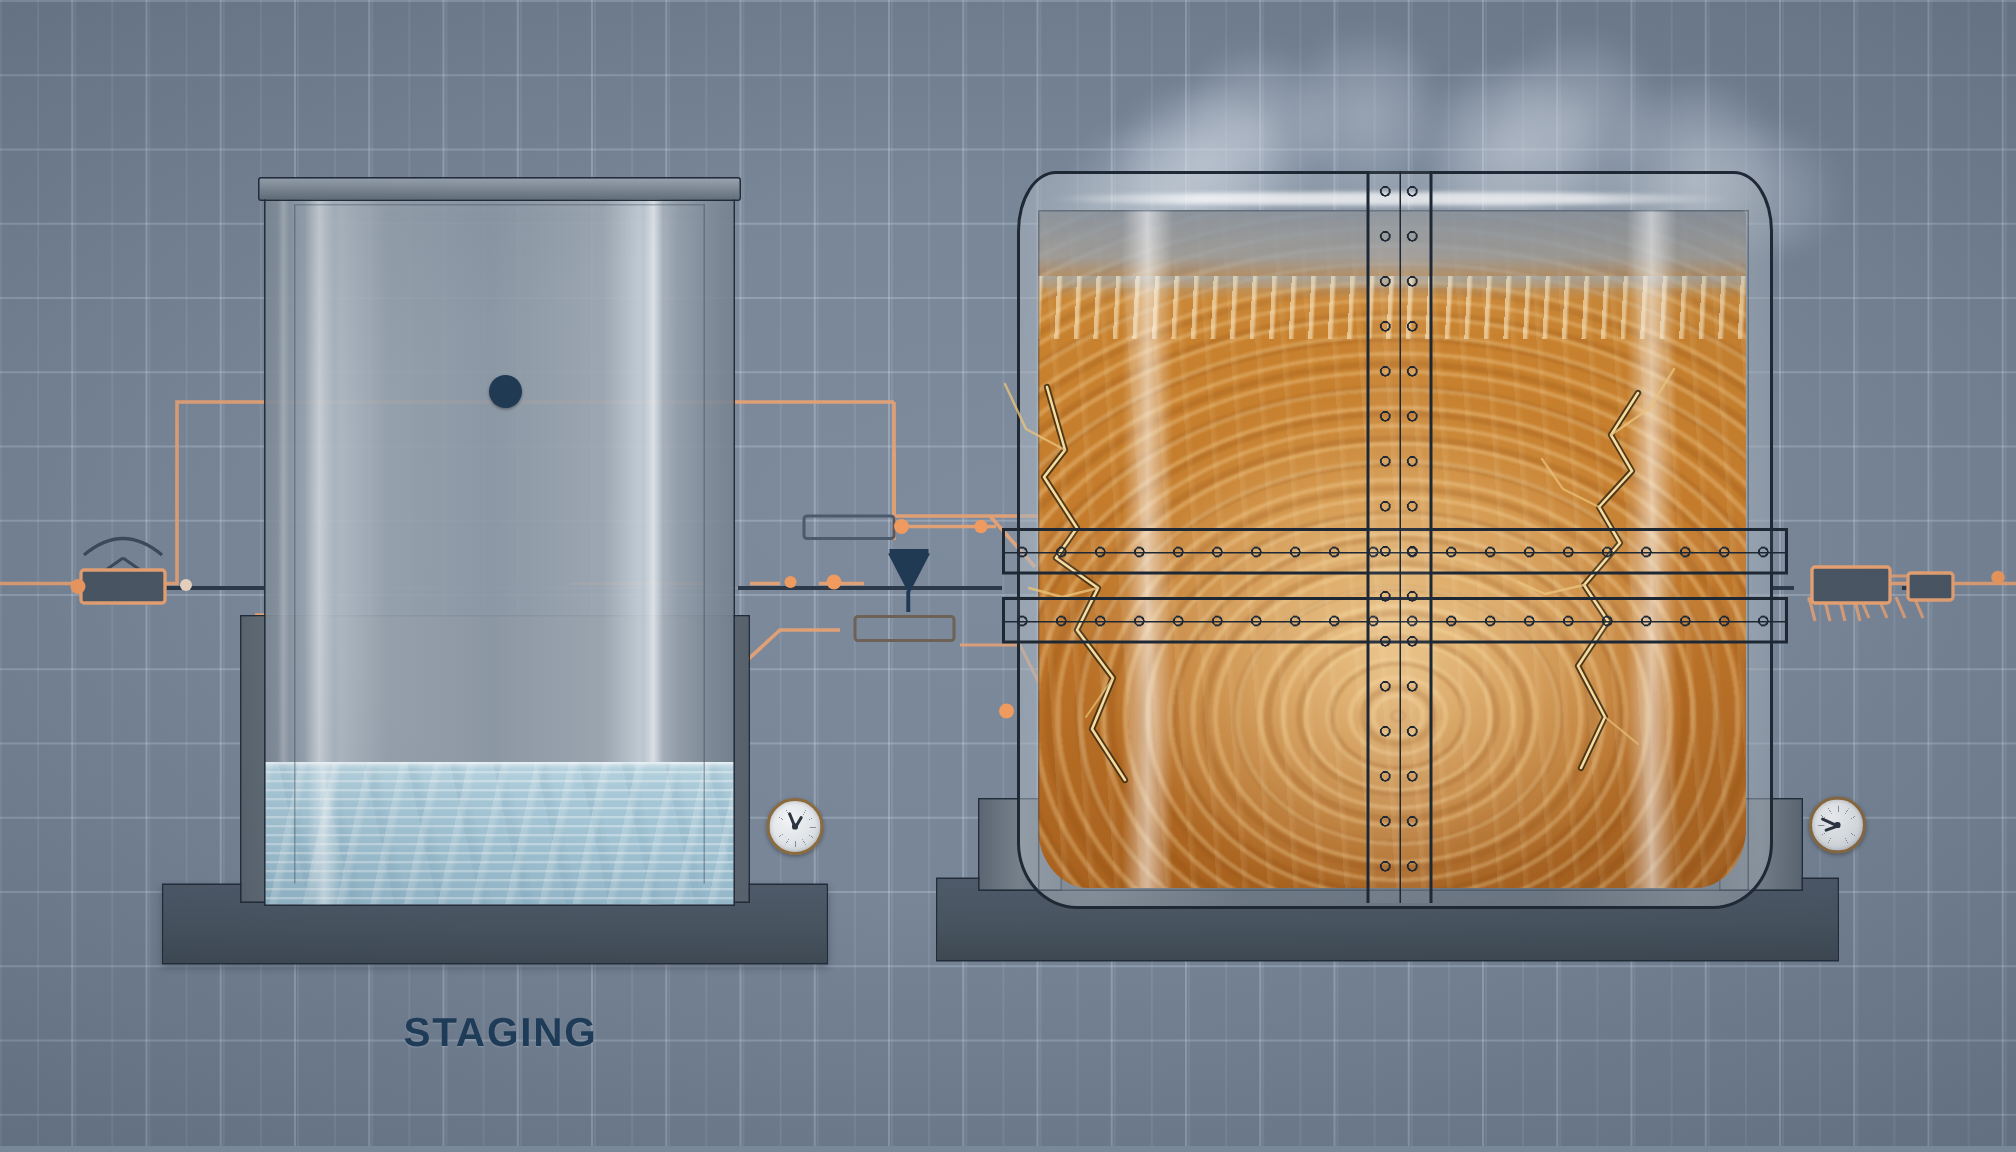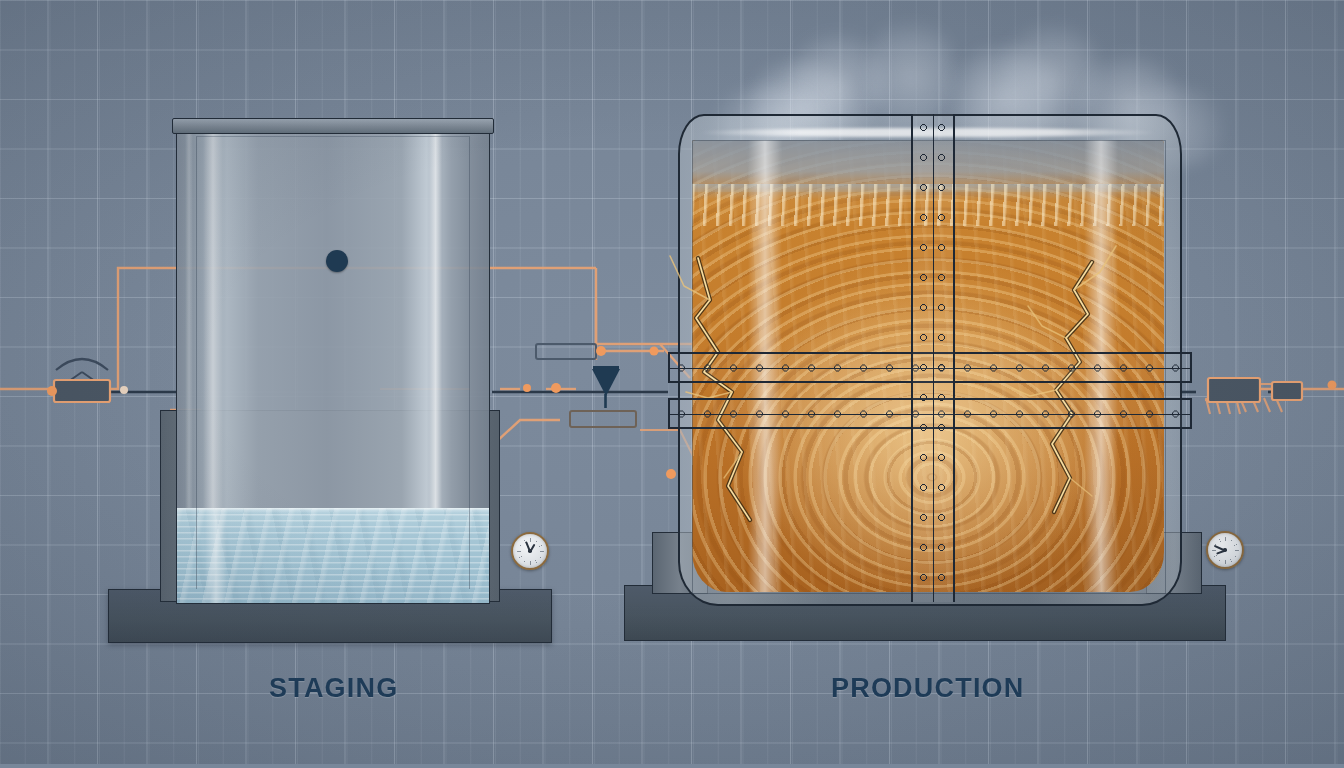--- a/index.html
+++ b/index.html
@@ -454,15 +454,14 @@
       <div class="gauge-ticks"></div>
       <div class="needle" style="width:12px;transform:rotate(205deg);"></div>
       <div class="needle" style="width:9px;transform:rotate(160deg);"></div>
       <div class="gauge-hub"></div>
     </div>
   </div>
 
   <div class="bg-vig"></div>
 
   <div class="label" id="label-staging">STAGING</div>
-  <div class="label" id="label-production">PRODUCTION</div>
 
 </div>
 
 </body></html>

